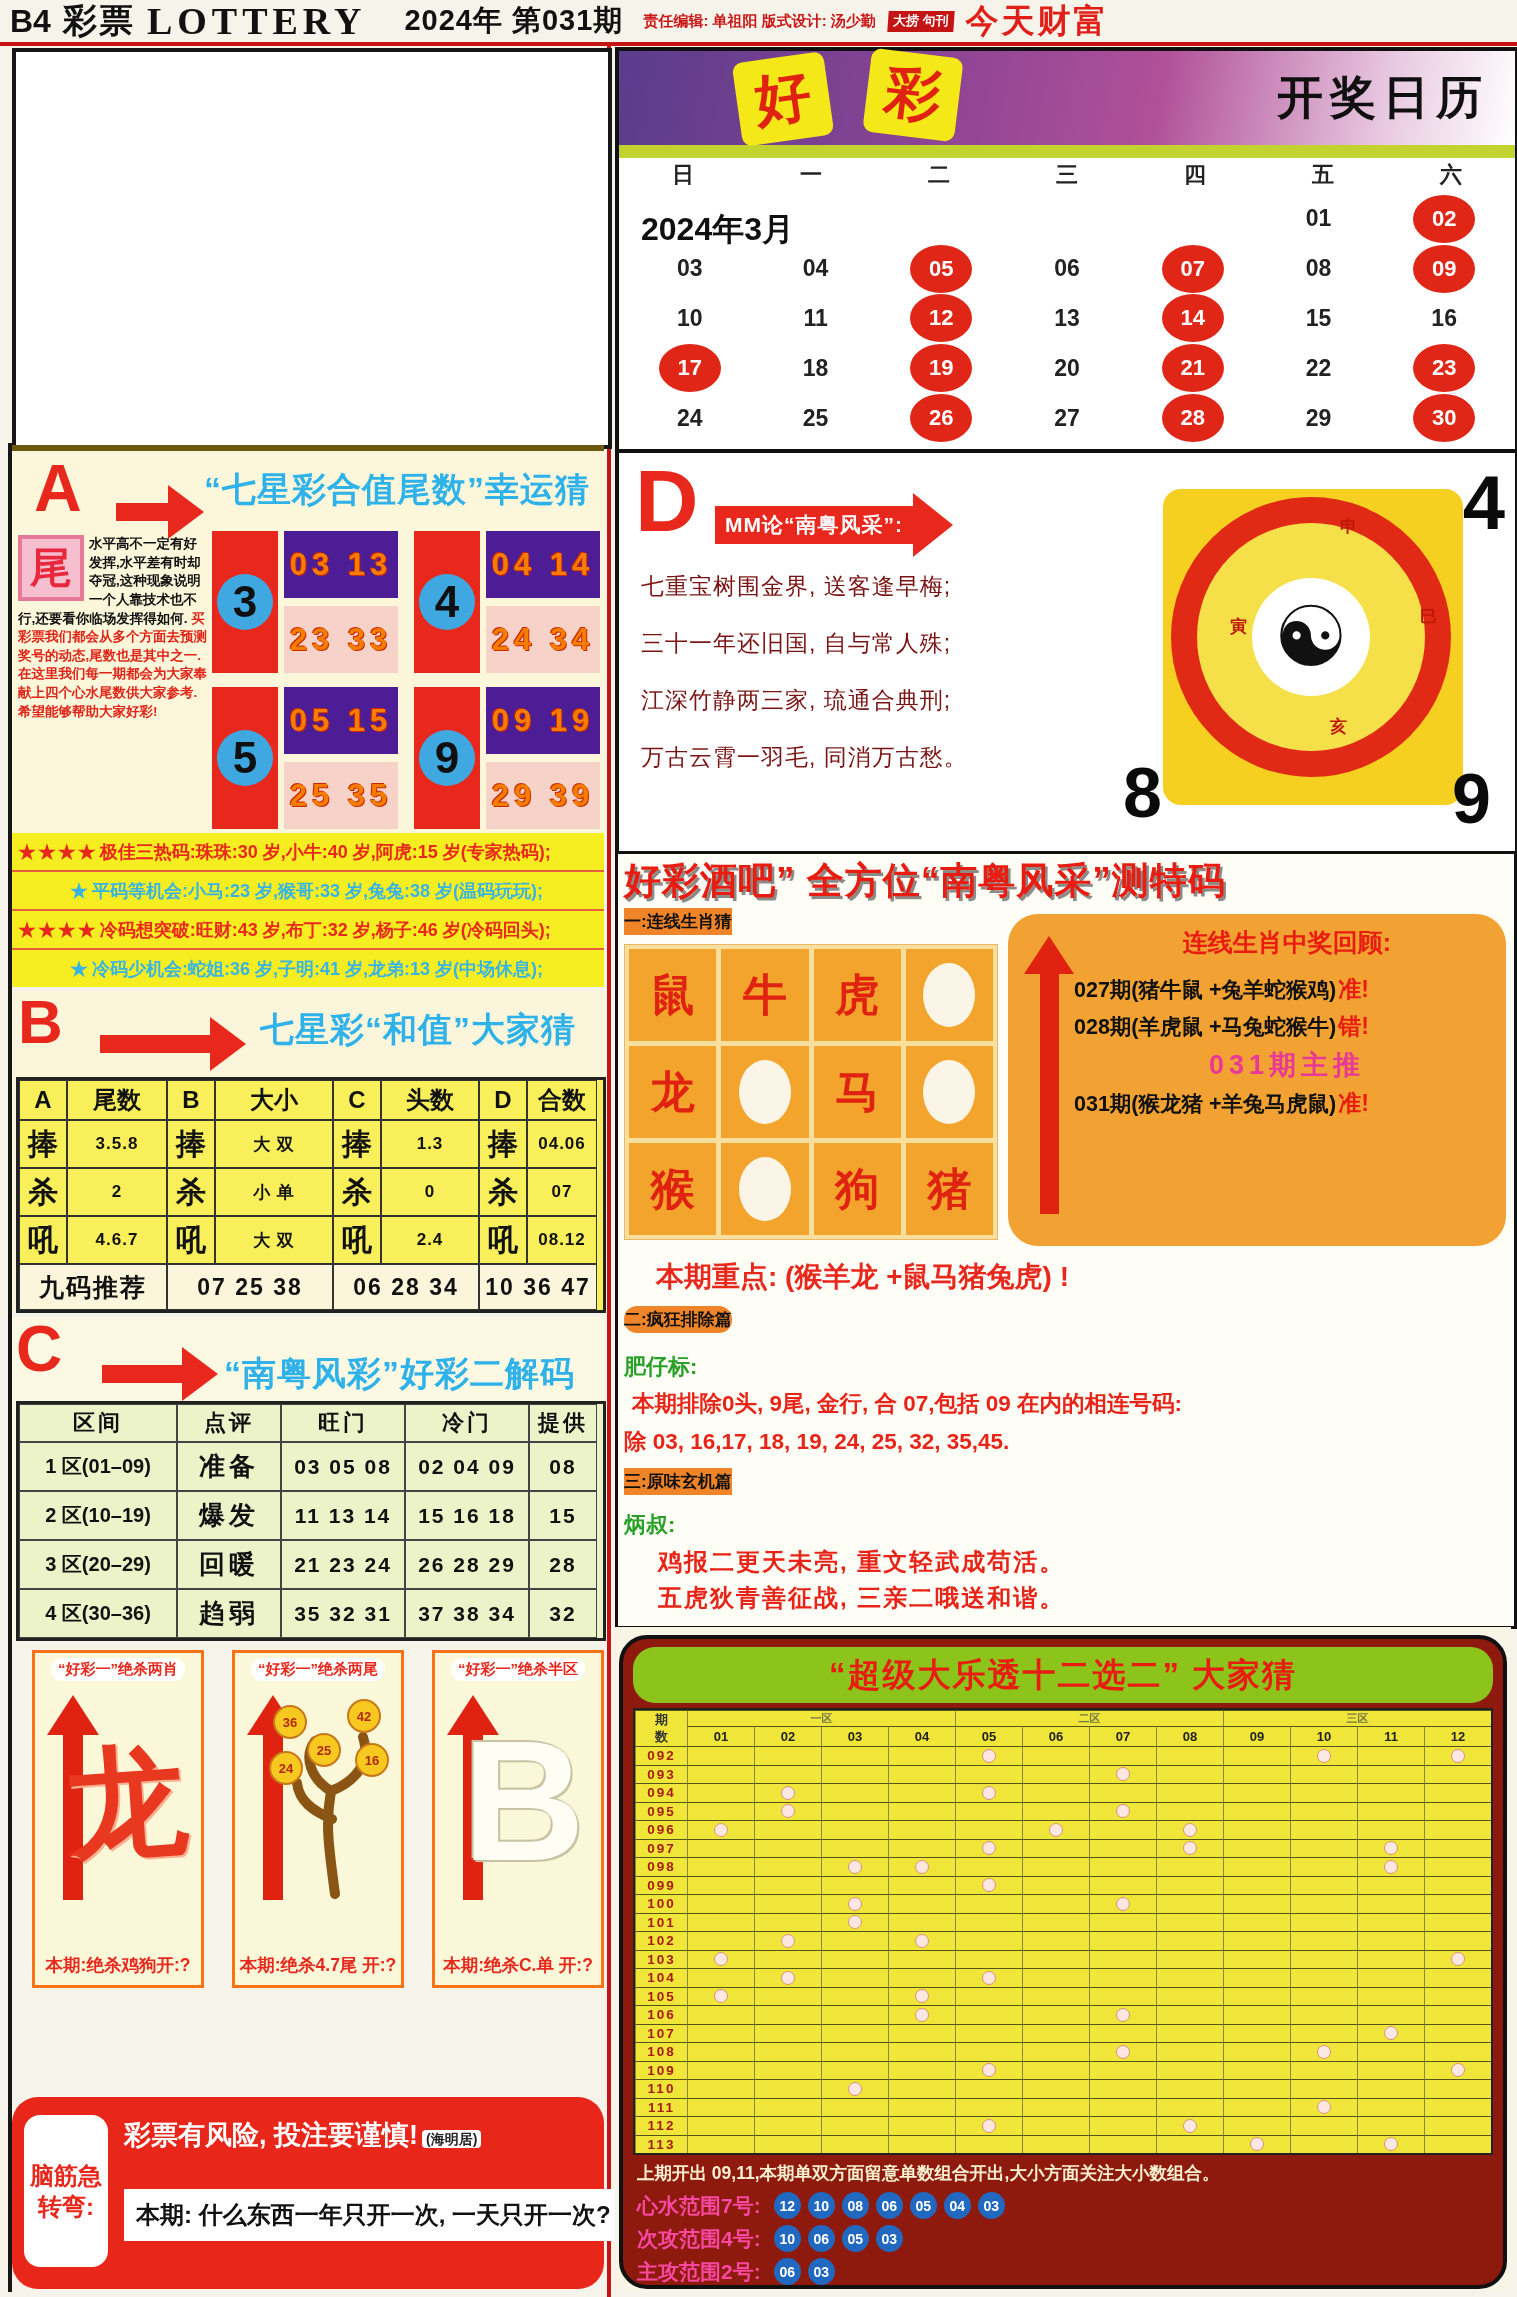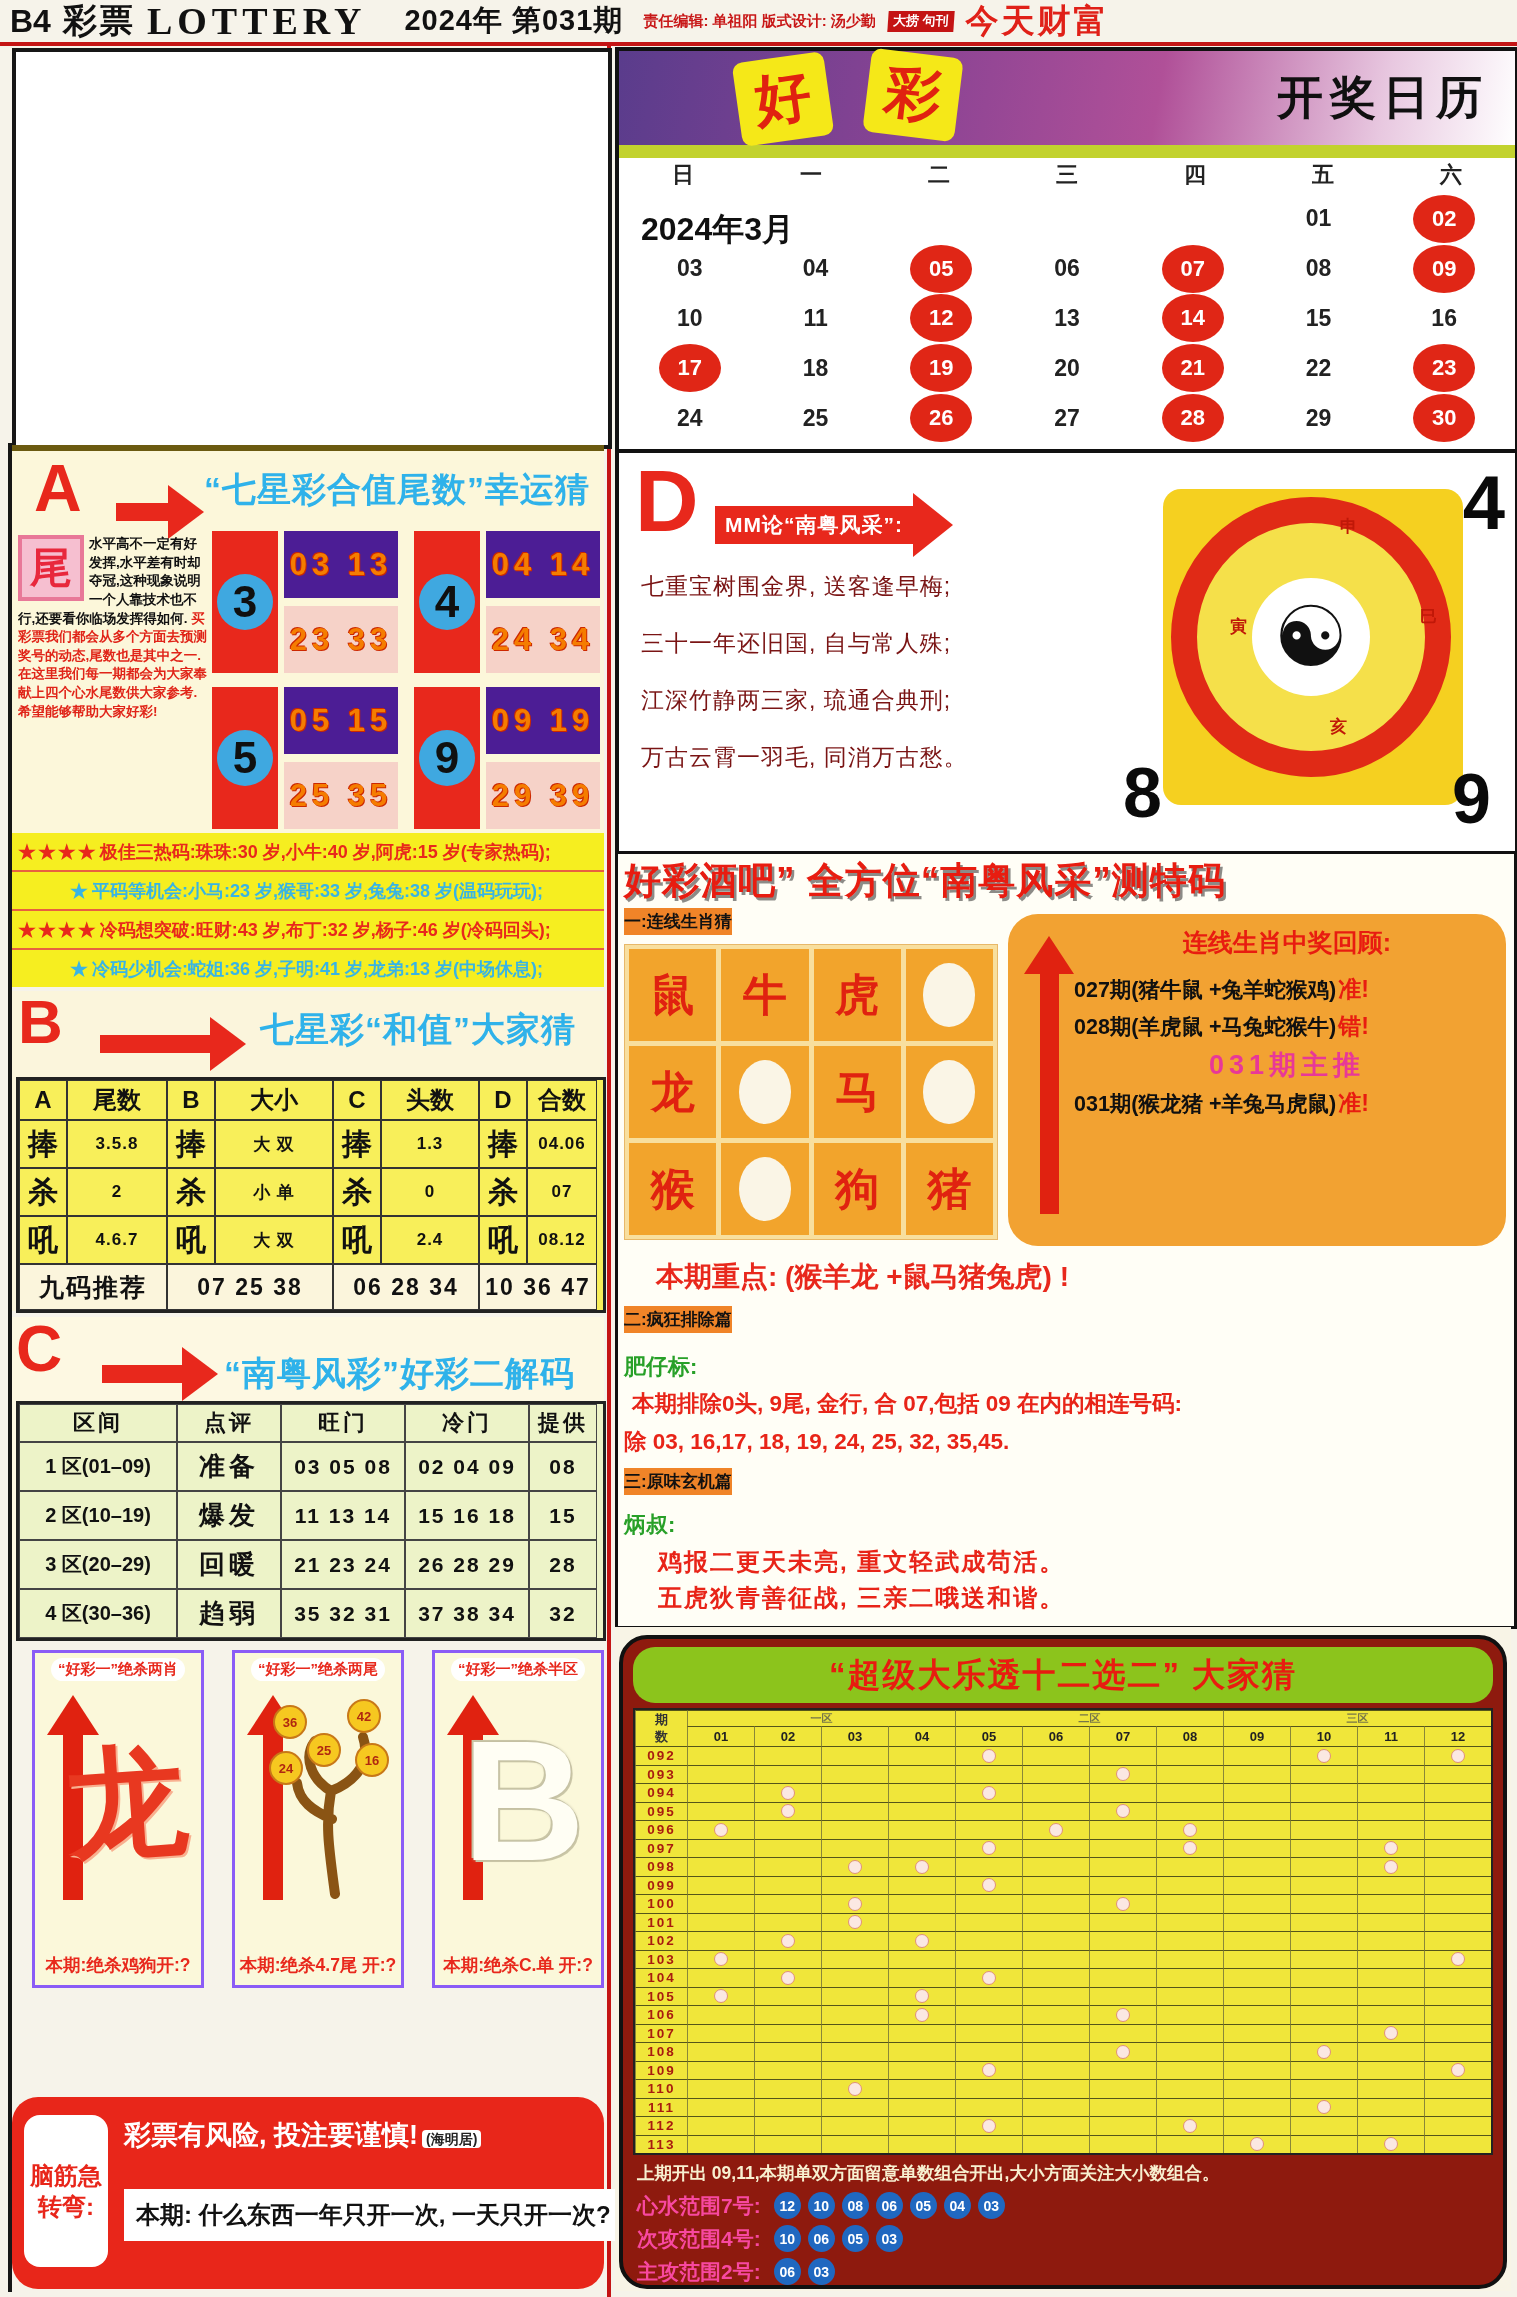--- a/index.html
+++ b/index.html
@@ -80,21 +80,21 @@
   .secC .title{position:absolute;left:212px;top:14px;font-size:34px;margin-top:20px;}
   .tableC{position:absolute;left:4px;top:84px;width:584px;border:3px solid #222;background:#edf3c8;
           display:grid;grid-template-columns:158px 104px 124px 124px 68px;}
   .tableC>div{border:1px solid #444;display:grid;place-items:center;font-weight:900;color:#111;}
   .tc-h{height:36px;font-size:22px;letter-spacing:3px;}
   .tc-zone{height:47px;font-size:20px;color:#d81c10;}
   .tc-com{height:47px;font-size:26px;letter-spacing:4px;}
   .tc-val{height:47px;font-size:21px;letter-spacing:2px;}
   
   .kills{position:absolute;left:12px;top:1650px;width:592px;height:338px;display:flex;gap:8px;}
-  .kbox{flex:1;background:#fbf8da;border:3px solid #8b5cf6;position:relative;overflow:hidden;margin-left:20px;}
+  .kbox{flex:1;background:#fbf8da;border:3px solid #f97316;position:relative;overflow:hidden;margin-left:20px;}
   .kbox-label{position:absolute;top:5px;left:50%;transform:translateX(-50%);background:#fff;border-radius:14px;
               padding:2px 7px;color:#e8281c;font-weight:900;font-size:15px;white-space:nowrap;}
   .kup{position:absolute;left:12px;top:42px;width:52px;display:flex;flex-direction:column;align-items:center;}
   .kup .head{width:0;height:0;border-bottom:40px solid #e02210;border-left:26px solid transparent;border-right:26px solid transparent;}
   .kup .shaft{width:20px;height:165px;background:#e02210;}
   .kbox-result{position:absolute;bottom:8px;left:0;right:0;text-align:center;color:#e8281c;font-weight:900;font-size:17.5px;white-space:nowrap;}
   .dragon{position:absolute;right:14px;top:70px;font-size:120px;font-weight:900;color:#e83820;
           text-shadow:2px 2px 0 #f8b090;transform:rotate(-4deg);}
   .bigB{position:absolute;right:16px;top:50px;font-size:170px;font-weight:900;color:#fffef4;
         text-shadow:0 0 3px #b8b49a,2px 2px 0 #ccc8a8,-2px -2px 0 #ccc8a8;}
@@ -157,21 +157,21 @@
   .recap{position:absolute;left:390px;top:60px;width:498px;height:332px;background:#f2a232;border-radius:30px;
          box-sizing:border-box;padding:8px 6px 6px 66px;}
   .recap-up{position:absolute;left:16px;top:22px;display:flex;flex-direction:column;align-items:center;}
   .recap-up .head{width:0;height:0;border-bottom:38px solid #e02210;border-left:25px solid transparent;border-right:25px solid transparent;}
   .recap-up .shaft{width:19px;height:240px;background:#e02210;}
   .recap-title{color:#e81c10;font-weight:900;font-size:25px;text-align:center;text-shadow:1px 1px 0 #ffe,−1px −1px 0 #ffe;margin:4px 0 12px;}
   .recap-row{font-size:21.5px;font-weight:900;color:#101010;line-height:1.6;white-space:nowrap;}
   .recap-row .verdict{color:#e81c10;font-size:23px;margin-left:2px;}
   .recap-row.pink{color:#e83898;text-align:center;font-size:27px;letter-spacing:5px;line-height:1.5;}
   .bar-focus{position:absolute;left:38px;top:404px;color:#e8281c;font-size:28px;font-weight:900;white-space:nowrap;}
-  .bar-tag2{position:absolute;left:6px;top:452px;}
+  .bar-tag2{position:absolute;left:6px;top:452px;border-radius:13px;}
   .bar-auth1{position:absolute;left:6px;top:498px;}
   .bar-ex1{position:absolute;left:14px;top:534px;color:#e82418;font-size:22.5px;font-weight:800;white-space:nowrap;}
   .bar-ex2{position:absolute;left:6px;top:572px;color:#e82418;font-size:22.5px;font-weight:800;}
   .bar-tag3{position:absolute;left:6px;top:614px;}
   .bar-auth2{position:absolute;left:6px;top:656px;}
   .bar-poem1{position:absolute;left:40px;top:692px;color:#e82418;font-size:24px;font-weight:800;letter-spacing:2px;}
   .bar-poem2{position:absolute;left:40px;top:728px;color:#e82418;font-size:24px;font-weight:800;letter-spacing:2px;}
   
   .lotto{position:absolute;left:615px;top:1627px;width:896px;height:664px;background:#f8f4e6;}
   .lotto-in{position:absolute;left:4px;top:8px;right:4px;bottom:2px;background:#8e1a0e;border:4px solid #111;

